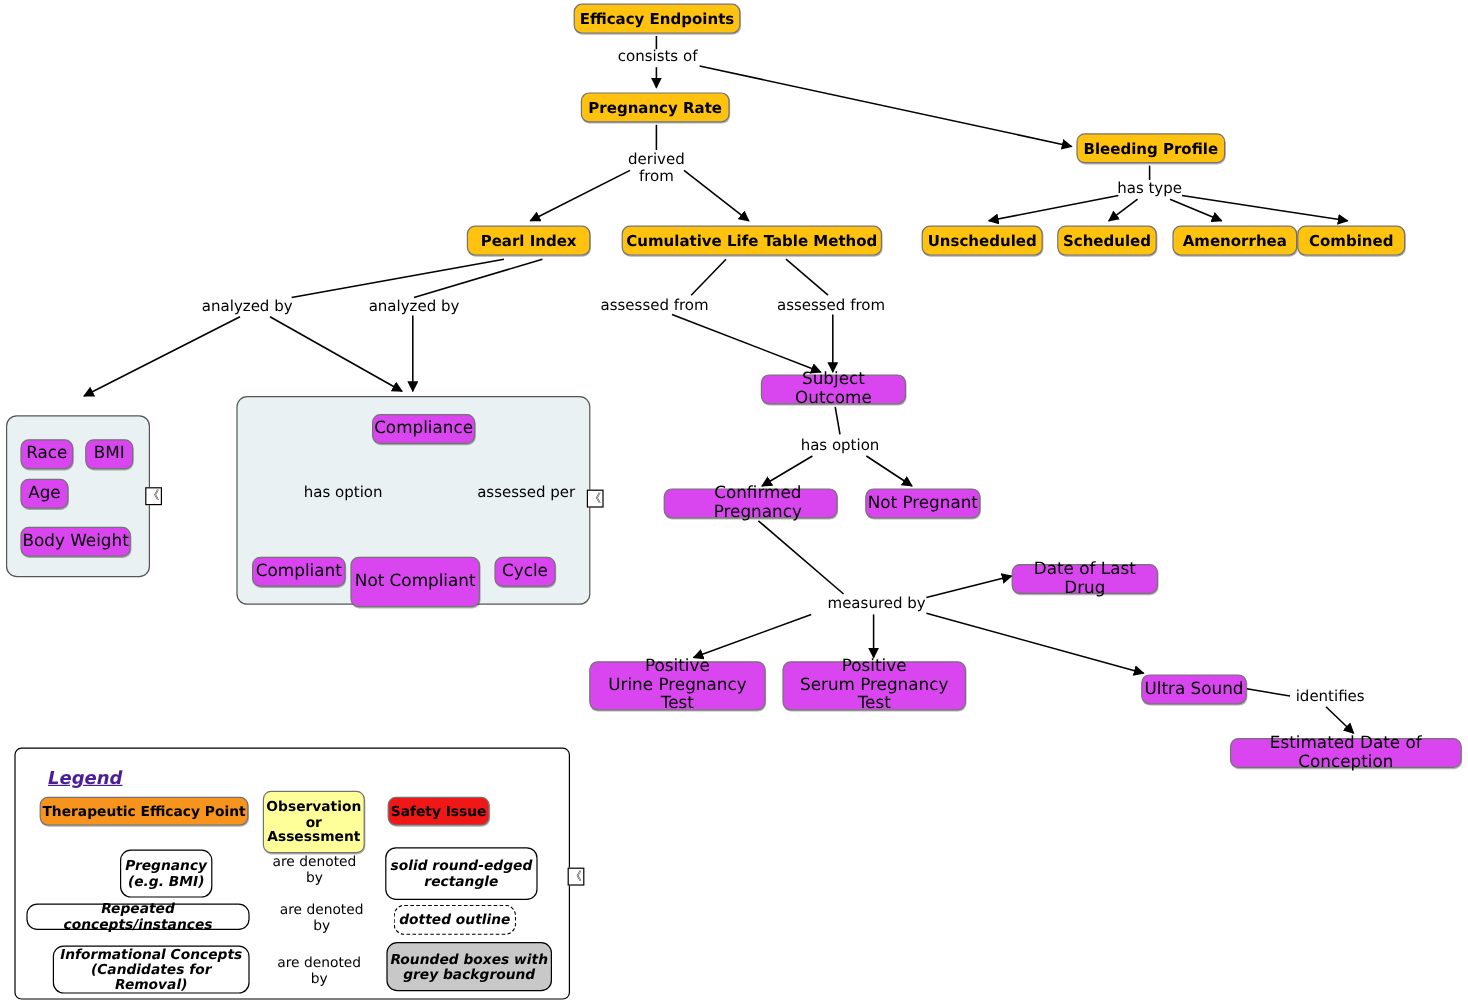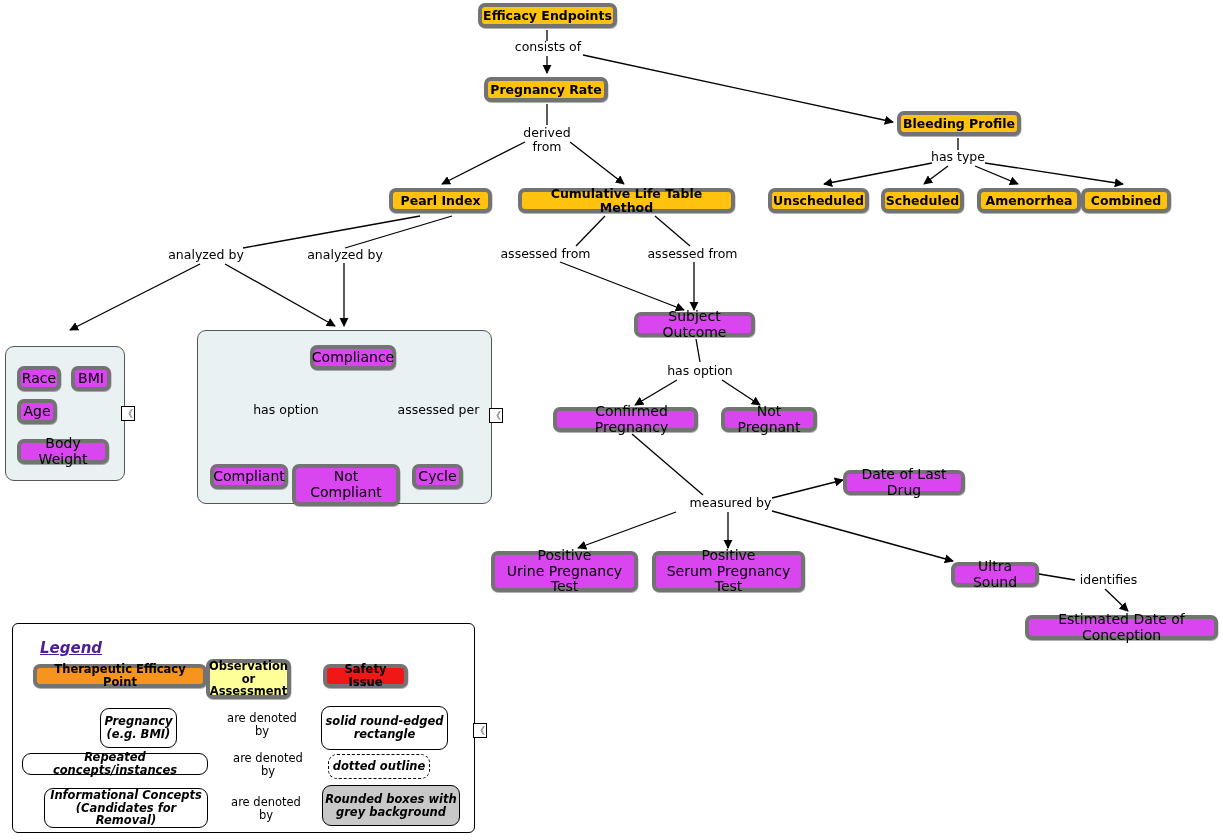--- a/index.html
+++ b/index.html
@@ -20,21 +20,21 @@
     width: 1223px; height: 840px;
     pointer-events: none;
   }
   .node {
     position: absolute;
     box-sizing: border-box;
     display: flex;
     align-items: center;
     justify-content: center;
     text-align: center;
-    border: 4px solid #737373;
+    border: 1px solid #737373;
     line-height: 1.12;
     white-space: pre-line;
   }
   
   .n-gold {
     background: #FFC20E;
     border-radius: 7px;
     font-weight: bold;
     font-size: 12.5px;
     color: #000;
@@ -299,21 +299,21 @@
   <div class="node n-yellow" style="left:951px; top:562px; width:88px; height:25px;">Ultra Sound</div>
   <div class="edge-label" style="left:1076px; top:573px; width:65px;">identifies</div>
   <div class="node n-yellow" style="left:1025px; top:615px; width:193px; height:25px;">Estimated Date of Conception</div>
 
   <div class="legend-box" style="left:12px; top:623px; width:463px; height:210px;"></div>
 
   <div class="legend-title" style="left:40px; top:639px;">Legend</div>
 
   <div class="node lg-orange" style="left:33px; top:664px; width:174px; height:24px;">Therapeutic Efficacy Point</div>
 
-  <div class="node lg-paleyellow" style="left:206px; top:659px; width:85px; height:40px;">Observation
+  <div class="node lg-paleyellow" style="left:219px; top:659px; width:85px; height:52px;">Observation
 or
 Assessment</div>
 
   <div class="node lg-red" style="left:323px; top:664px; width:85px; height:24px;">Safety Issue</div>
 
   <div class="node lg-white" style="left:100px; top:708px; width:77px; height:40px;">Pregnancy
 (e.g. BMI)</div>
   <div class="lg-label" style="left:222px; top:712px; width:80px;">are denoted
 by</div>
   <div class="node lg-white" style="left:321px; top:706px; width:127px; height:44px;">solid round-edged

